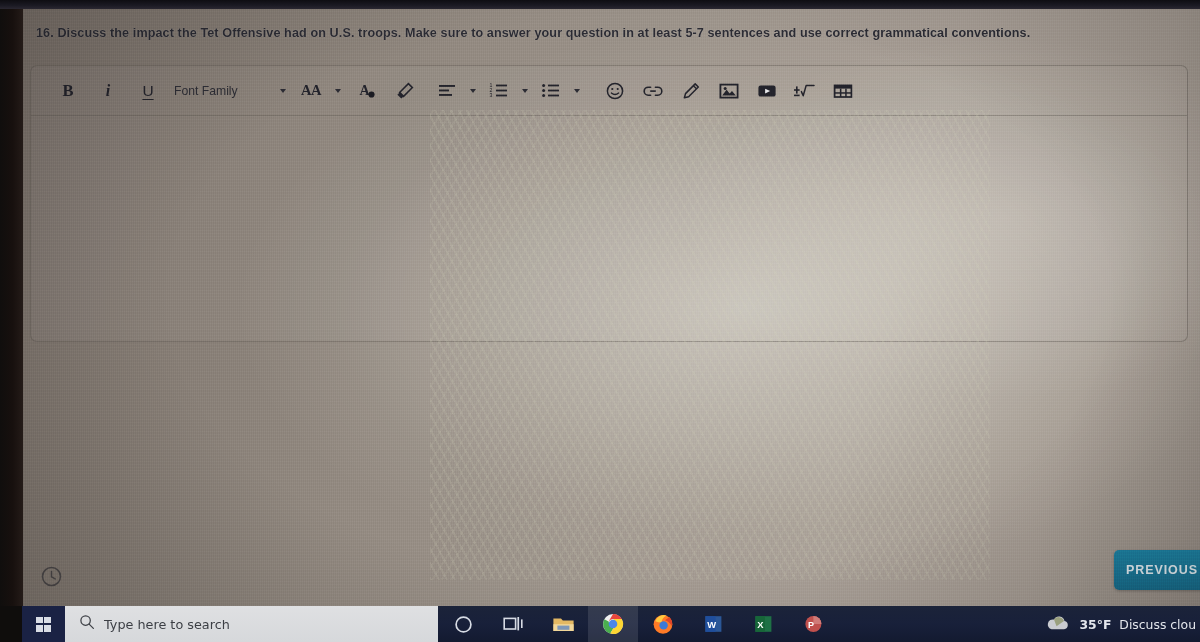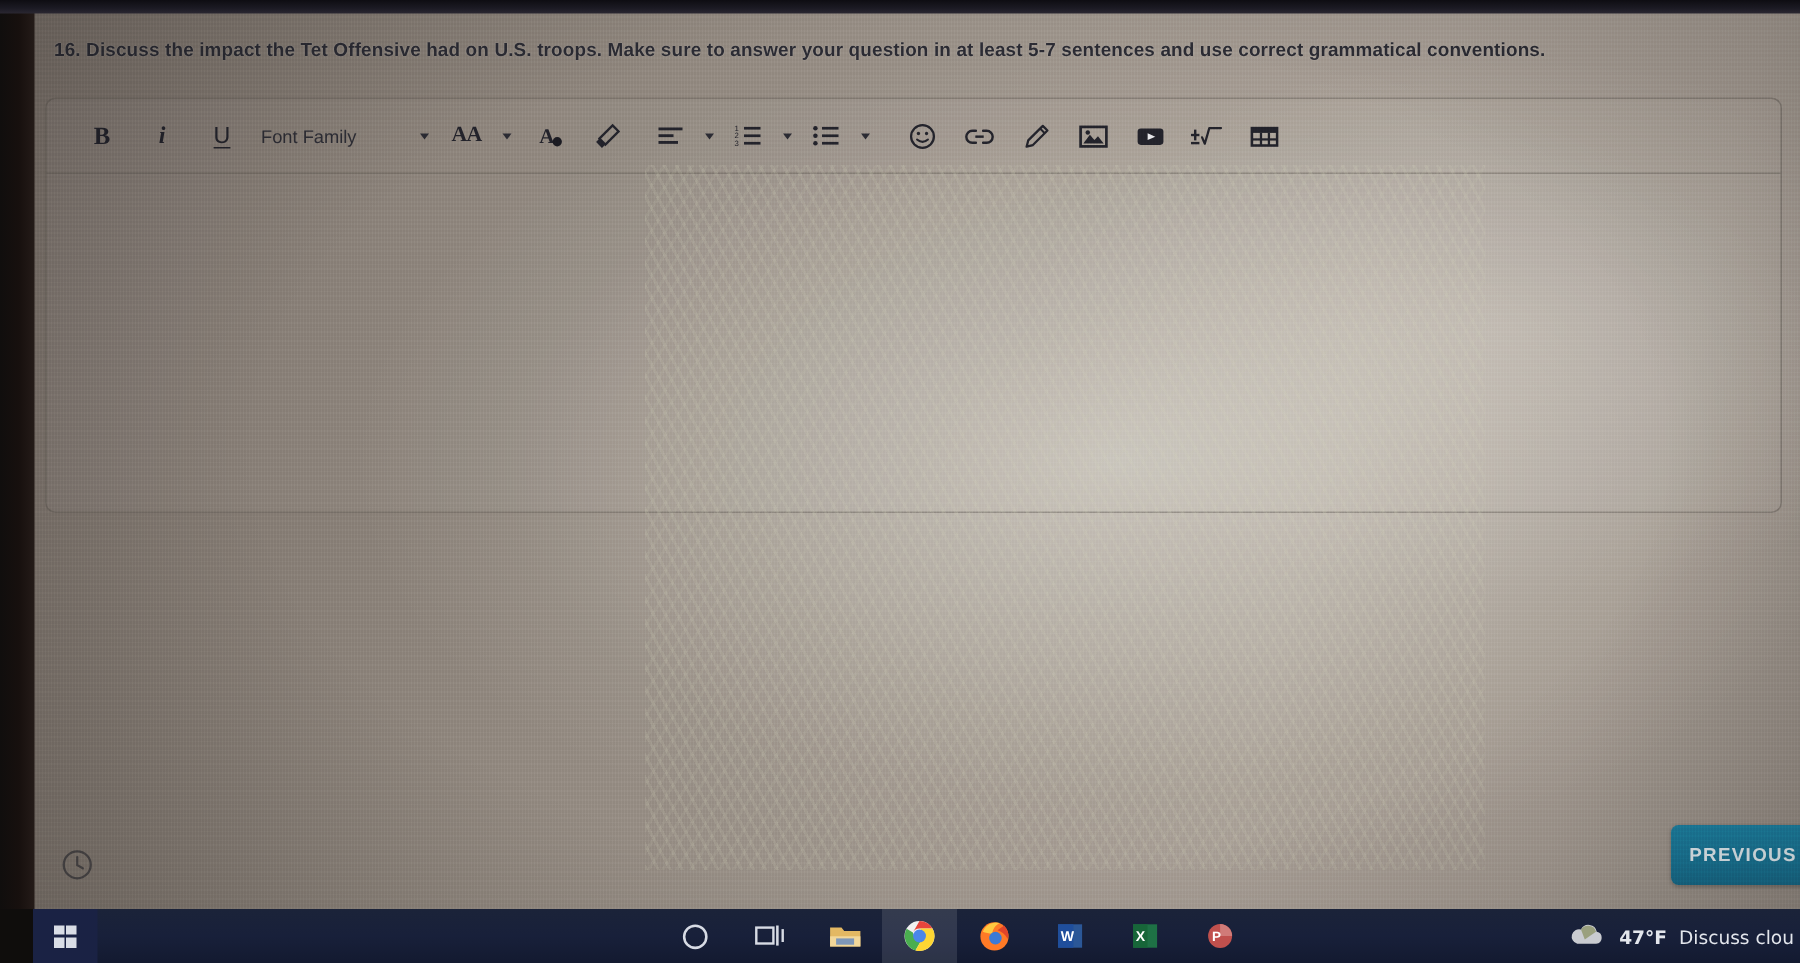--- a/index.html
+++ b/index.html
@@ -418,20 +418,29 @@
 
     <div id="start-btn">
       <span class="win-logo">
           <i></i>
           <i></i>
           <i></i>
           <i></i>
         </span>
     </div>
 
+    <div id="search-box">
+      <span>
+        <svg width="16" height="16" viewBox="0 0 16 16">
+          <circle cx="6.6" cy="6.6" r="4.7" fill="none" stroke="#3c3f45" stroke-width="1.25"></circle>
+          <path d="M10.1 10.1 L14.4 14.4" stroke="#3c3f45" stroke-width="1.25" stroke-linecap="round"></path>
+        </svg>
+      </span>
+      <span id="search-text">Type here to search</span>
+    </div>
 
     <div id="tasks">
 
       <div class="task">
         <svg width="19" height="19" viewBox="0 0 19 19">
           <circle cx="9.5" cy="9.5" r="7.4" fill="none" stroke="#d7dbe4" stroke-width="1.7"></circle>
         </svg>
       </div>
 
       <div class="task">
@@ -495,21 +504,21 @@
 
     </div>
 
     <div id="weather">
       <span>
         <svg width="26" height="18" viewBox="0 0 26 18">
           <path d="M6.5 15.2 h12.6 a4.1 4.1 0 0 0 .4 -8.1 a5.6 5.6 0 0 0 -10.5 -1.5 a4.3 4.3 0 0 0 -2.5 9.6 Z" fill="#c9cbd0"></path>
           <path d="M9 5.6 a5.6 5.6 0 0 1 10 1.5 l-7.5 5.2 Z" fill="#9aa07e"></path>
         </svg>
       </span>
-      <span id="weather-temp">47°F</span>
+      <span id="weather-temp">35°F</span>
       <span id="weather-desc">Discuss clou</span>
     </div>
 
   </div>
 
   <div class="bezel-left"></div>
   <div class="bezel-top"></div>
 
 </div>
 

